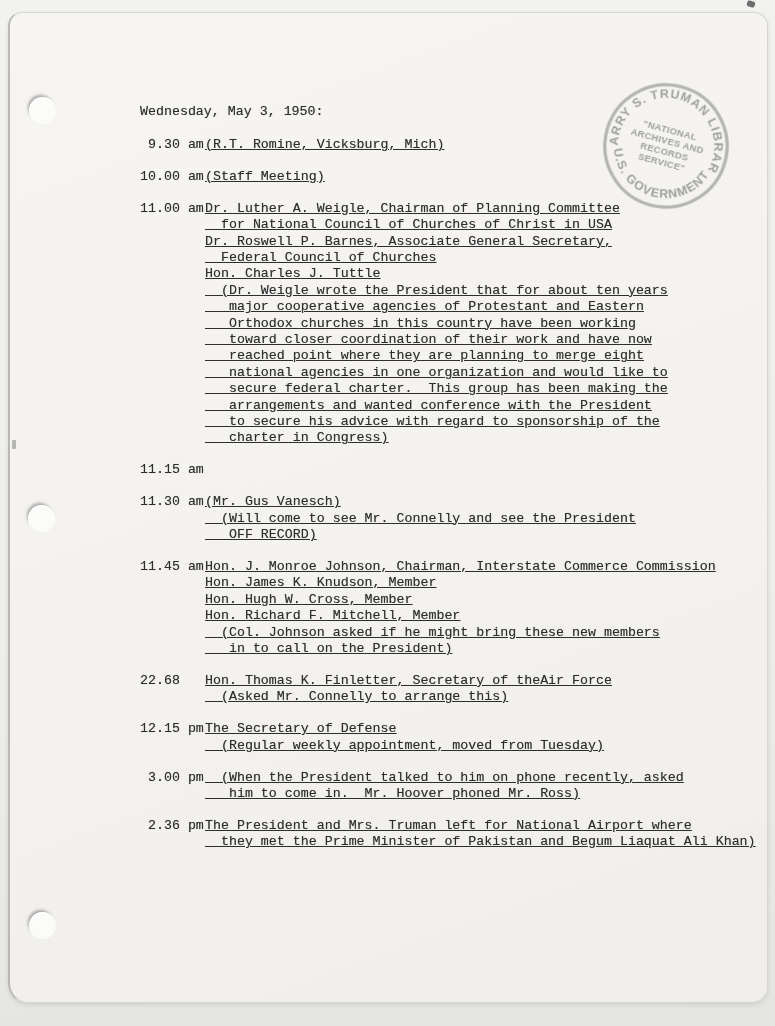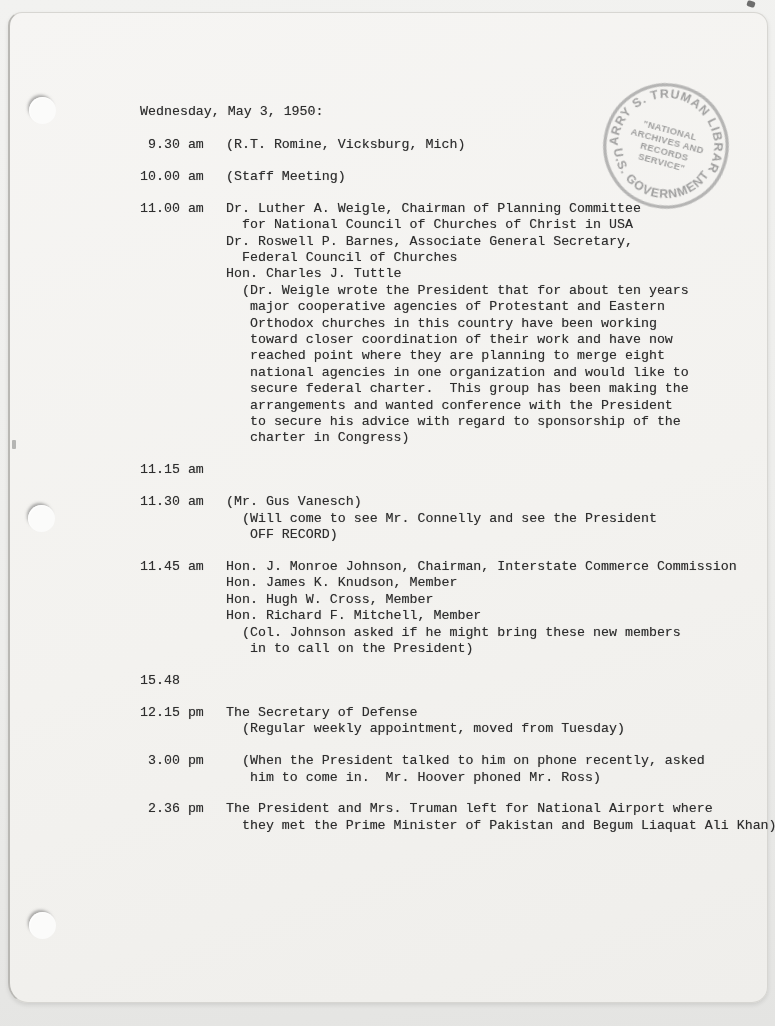--- a/index.html
+++ b/index.html
@@ -34,23 +34,23 @@
     white-space: pre;
     margin-bottom: 16.5px;
   }
   .entry {
     display: flex;
     margin-bottom: 15.5px;
   }
   .entry .time {
     flex: 0 0 64px;
     white-space: pre;
-    margin-right: 22px;
-  }
-  .entry .lines { flex: 1 1 auto; }
+    margin-right: 1px;
+  }
+  .entry .lines { flex: 1 1 auto; text-decoration: underline; }
   .entry .line { white-space: pre; }
 
   
   .hole {
     position: absolute;
     width: 27px; height: 27px;
     border-radius: 50%;
     background: #fbfbfa;
     box-shadow: -2px -3px 3px -1px rgba(105,105,105,0.55), inset 1px 1px 2px rgba(255,255,255,0.9);
   }
@@ -135,21 +135,25 @@
           <div class="lines">
             <div class="line">Hon. J. Monroe Johnson, Chairman, Interstate Commerce Commission</div>
             <div class="line">Hon. James K. Knudson, Member</div>
             <div class="line">Hon. Hugh W. Cross, Member</div>
             <div class="line">Hon. Richard F. Mitchell, Member</div>
             <div class="line">  (Col. Johnson asked if he might bring these new members</div>
             <div class="line">   in to call on the President)</div>
           </div>
         </div>
         <div class="entry">
-          <div class="time">15.48</div>
+          <div class="time">22.68</div>
+          <div class="lines">
+            <div class="line">Hon. Thomas K. Finletter, Secretary of theAir Force</div>
+            <div class="line">  (Asked Mr. Connelly to arrange this)</div>
+          </div>
         </div>
         <div class="entry">
           <div class="time">12.15 pm</div>
           <div class="lines">
             <div class="line">The Secretary of Defense</div>
             <div class="line">  (Regular weekly appointment, moved from Tuesday)</div>
           </div>
         </div>
         <div class="entry">
           <div class="time"> 3.00 pm</div>

